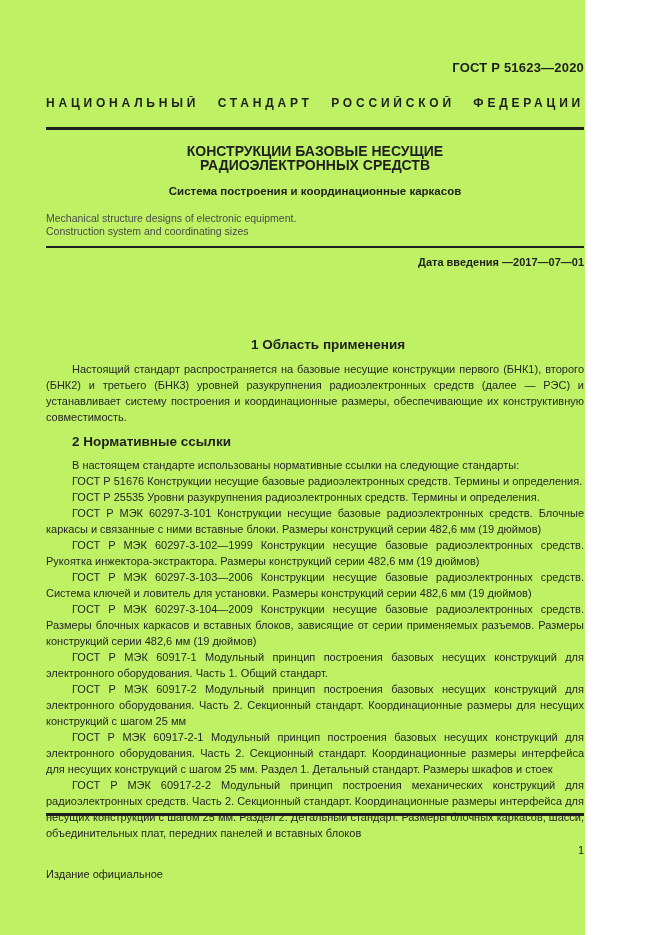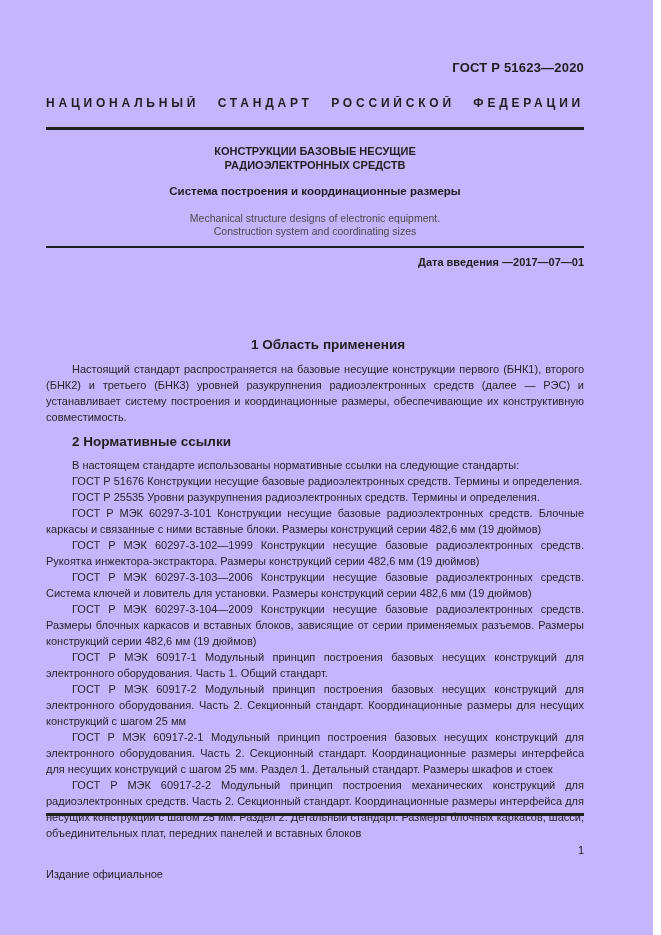--- a/index.html
+++ b/index.html
@@ -1,20 +1,20 @@
 <!DOCTYPE html>
 <html><head>
 <meta charset="utf-8">
 <style>
   html, body { margin: 0; padding: 0; background: #ffffff; }
   .page {
     position: relative;
-    width: 653px;
+    width: 585px;
     height: 935px;
-    background: #c4b5fd;
+    background: #bef264;
     font-family: "Liberation Sans", sans-serif;
     color: #1f1f1f;
     overflow: hidden;
   }
   .content {
     position: absolute;
     left: 46px;
     top: 0;
     width: 538px;
     height: 100%;
@@ -40,32 +40,31 @@
   }
   .rule { background: #1f1f1f; }
   .rule-header { top: 127px; height: 3px; }
   .rule-date   { top: 246px; height: 2px; }
   .rule-footer { top: 813px; height: 3px; }
 
   .doc-title {
     top: 145px;
     text-align: center;
     font-weight: bold;
-    font-size: 11px;
+    font-size: 14px;
     line-height: 13.5px;
   }
   .subtitle-ru {
     top: 185px;
     text-align: center;
     font-weight: bold;
     font-size: 11.5px;
   }
   .subtitle-en {
     top: 212px;
-    text-align: center;
     font-size: 10.5px;
     line-height: 12.5px;
     color: #4a4a4a;
   }
   .date-line {
     top: 256px;
     text-align: right;
     font-weight: bold;
     font-size: 11px;
   }
@@ -108,21 +107,21 @@
 
     <div class="abs banner">НАЦИОНАЛЬНЫЙ СТАНДАРТ РОССИЙСКОЙ ФЕДЕРАЦИИ</div>
 
     <div class="abs rule rule-header"></div>
 
     <div class="abs doc-title">
       <div>КОНСТРУКЦИИ БАЗОВЫЕ НЕСУЩИЕ</div>
       <div>РАДИОЭЛЕКТРОННЫХ СРЕДСТВ</div>
     </div>
 
-    <div class="abs subtitle-ru">Система построения и координационные размеры</div>
+    <div class="abs subtitle-ru">Система построения и координационные каркасов</div>
 
     <div class="abs subtitle-en">
       <div>Mechanical structure designs of electronic equipment.</div>
       <div>Construction system and coordinating sizes</div>
     </div>
 
     <div class="abs rule rule-date"></div>
 
     <div class="abs date-line">Дата введения —2017—07—01</div>
 

